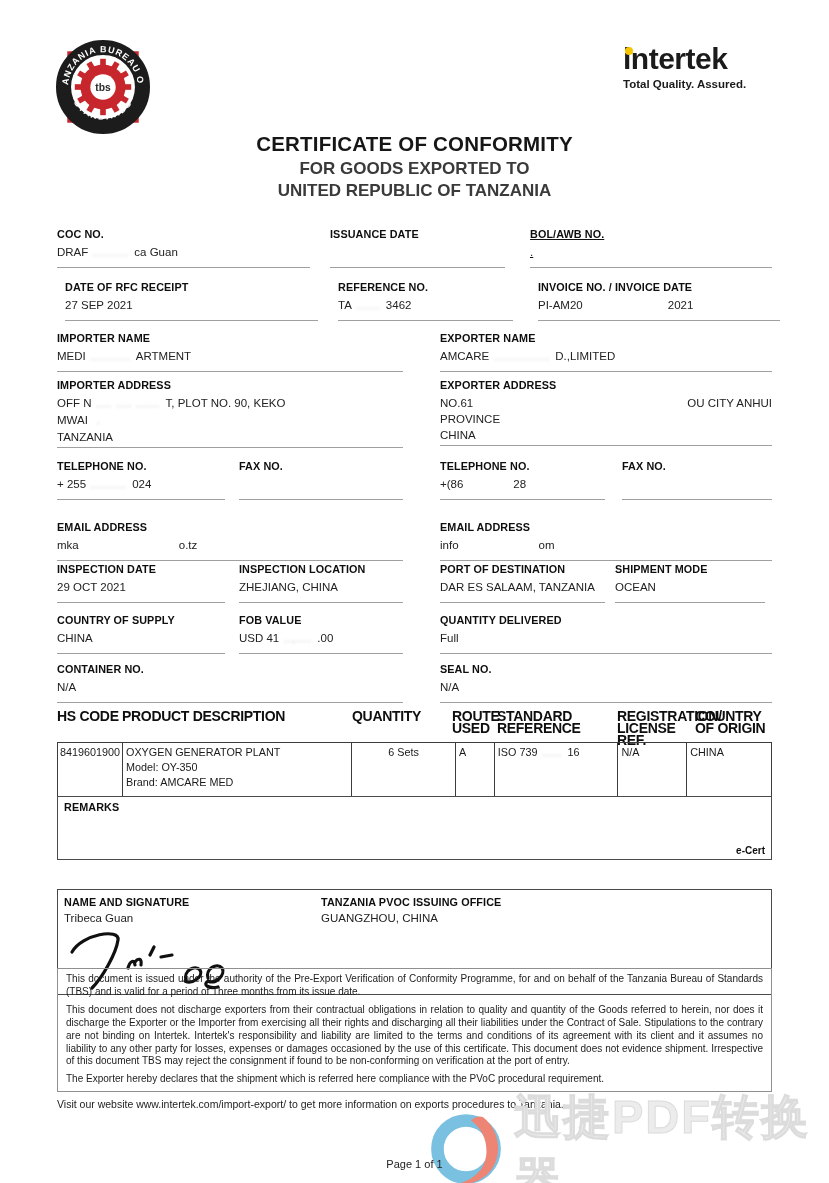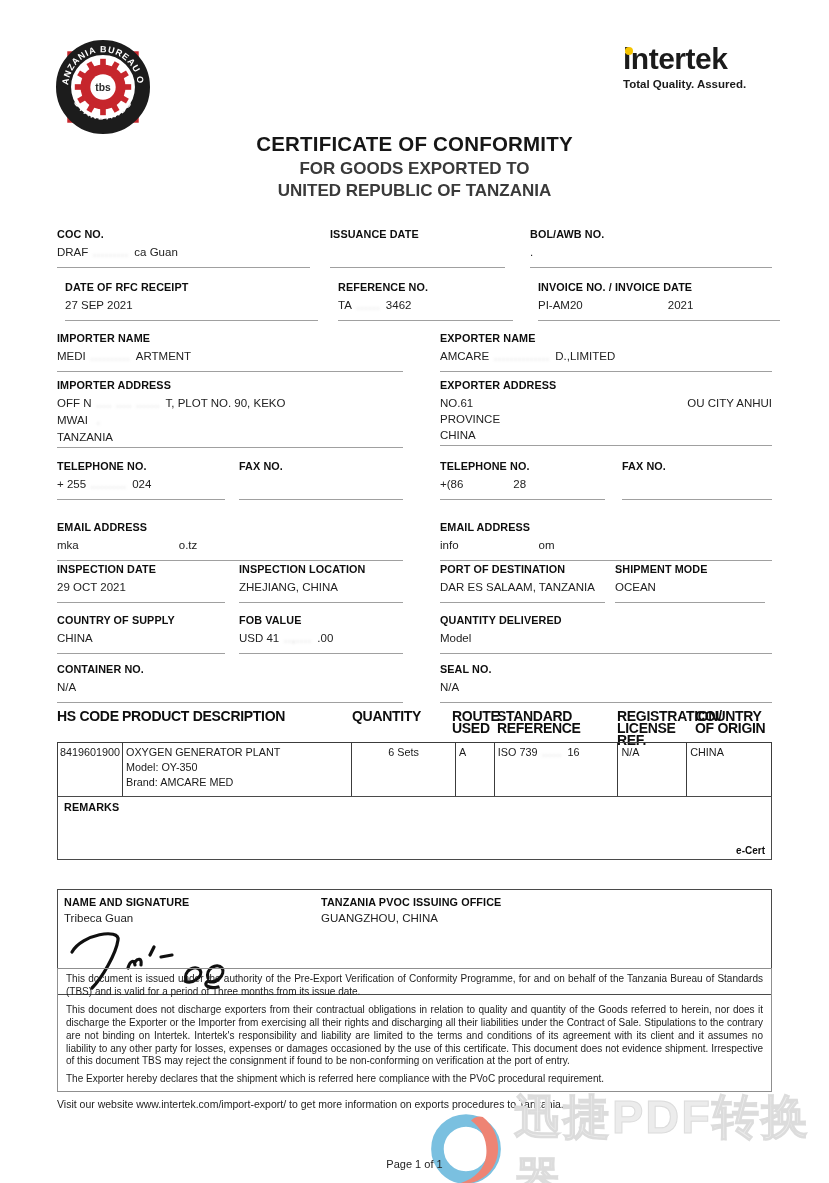--- a/index.html
+++ b/index.html
@@ -103,21 +103,21 @@
 
   <div class="row" style="top:228px;">
     <div class="fld" style="width:253px;">
       <div class="lbl">COC NO.</div>
       <div class="val"><span>DRAF</span><span class="redact">.........</span><span>ca Guan</span></div>
     </div>
     <div class="fld" style="width:175px; margin-left:20px;">
       <div class="lbl">ISSUANCE DATE</div>
       <div class="val"></div>
     </div>
-    <div class="fld" style="width:242px; margin-left:25px;">
+    <div class="fld" style="width:242px; margin-left:25px;text-decoration:underline;">
       <div class="lbl">BOL/AWB NO.</div>
       <div class="val">.</div>
     </div>
   </div>
 
   <div class="row" style="top:281px;margin-left:8px;">
     <div class="fld" style="width:253px;">
       <div class="lbl">DATE OF RFC RECEIPT</div>
       <div class="val">27 SEP 2021</div>
     </div>
@@ -217,21 +217,21 @@
     <div class="fld" style="width:168px;">
       <div class="lbl">COUNTRY OF SUPPLY</div>
       <div class="val">CHINA</div>
     </div>
     <div class="fld" style="width:164px; margin-left:14px;">
       <div class="lbl">FOB VALUE</div>
       <div class="val"><span>USD  41</span><span class="redact">..,....</span><span>.00</span></div>
     </div>
     <div class="fld" style="width:332px; margin-left:37px;">
       <div class="lbl">QUANTITY DELIVERED</div>
-      <div class="val">Model</div>
+      <div class="val">Full</div>
     </div>
   </div>
 
   <div class="row" style="top:663px;">
     <div class="fld" style="width:346px;">
       <div class="lbl">CONTAINER NO.</div>
       <div class="val">N/A</div>
     </div>
     <div class="fld" style="width:332px; margin-left:37px;">
       <div class="lbl">SEAL NO.</div>

